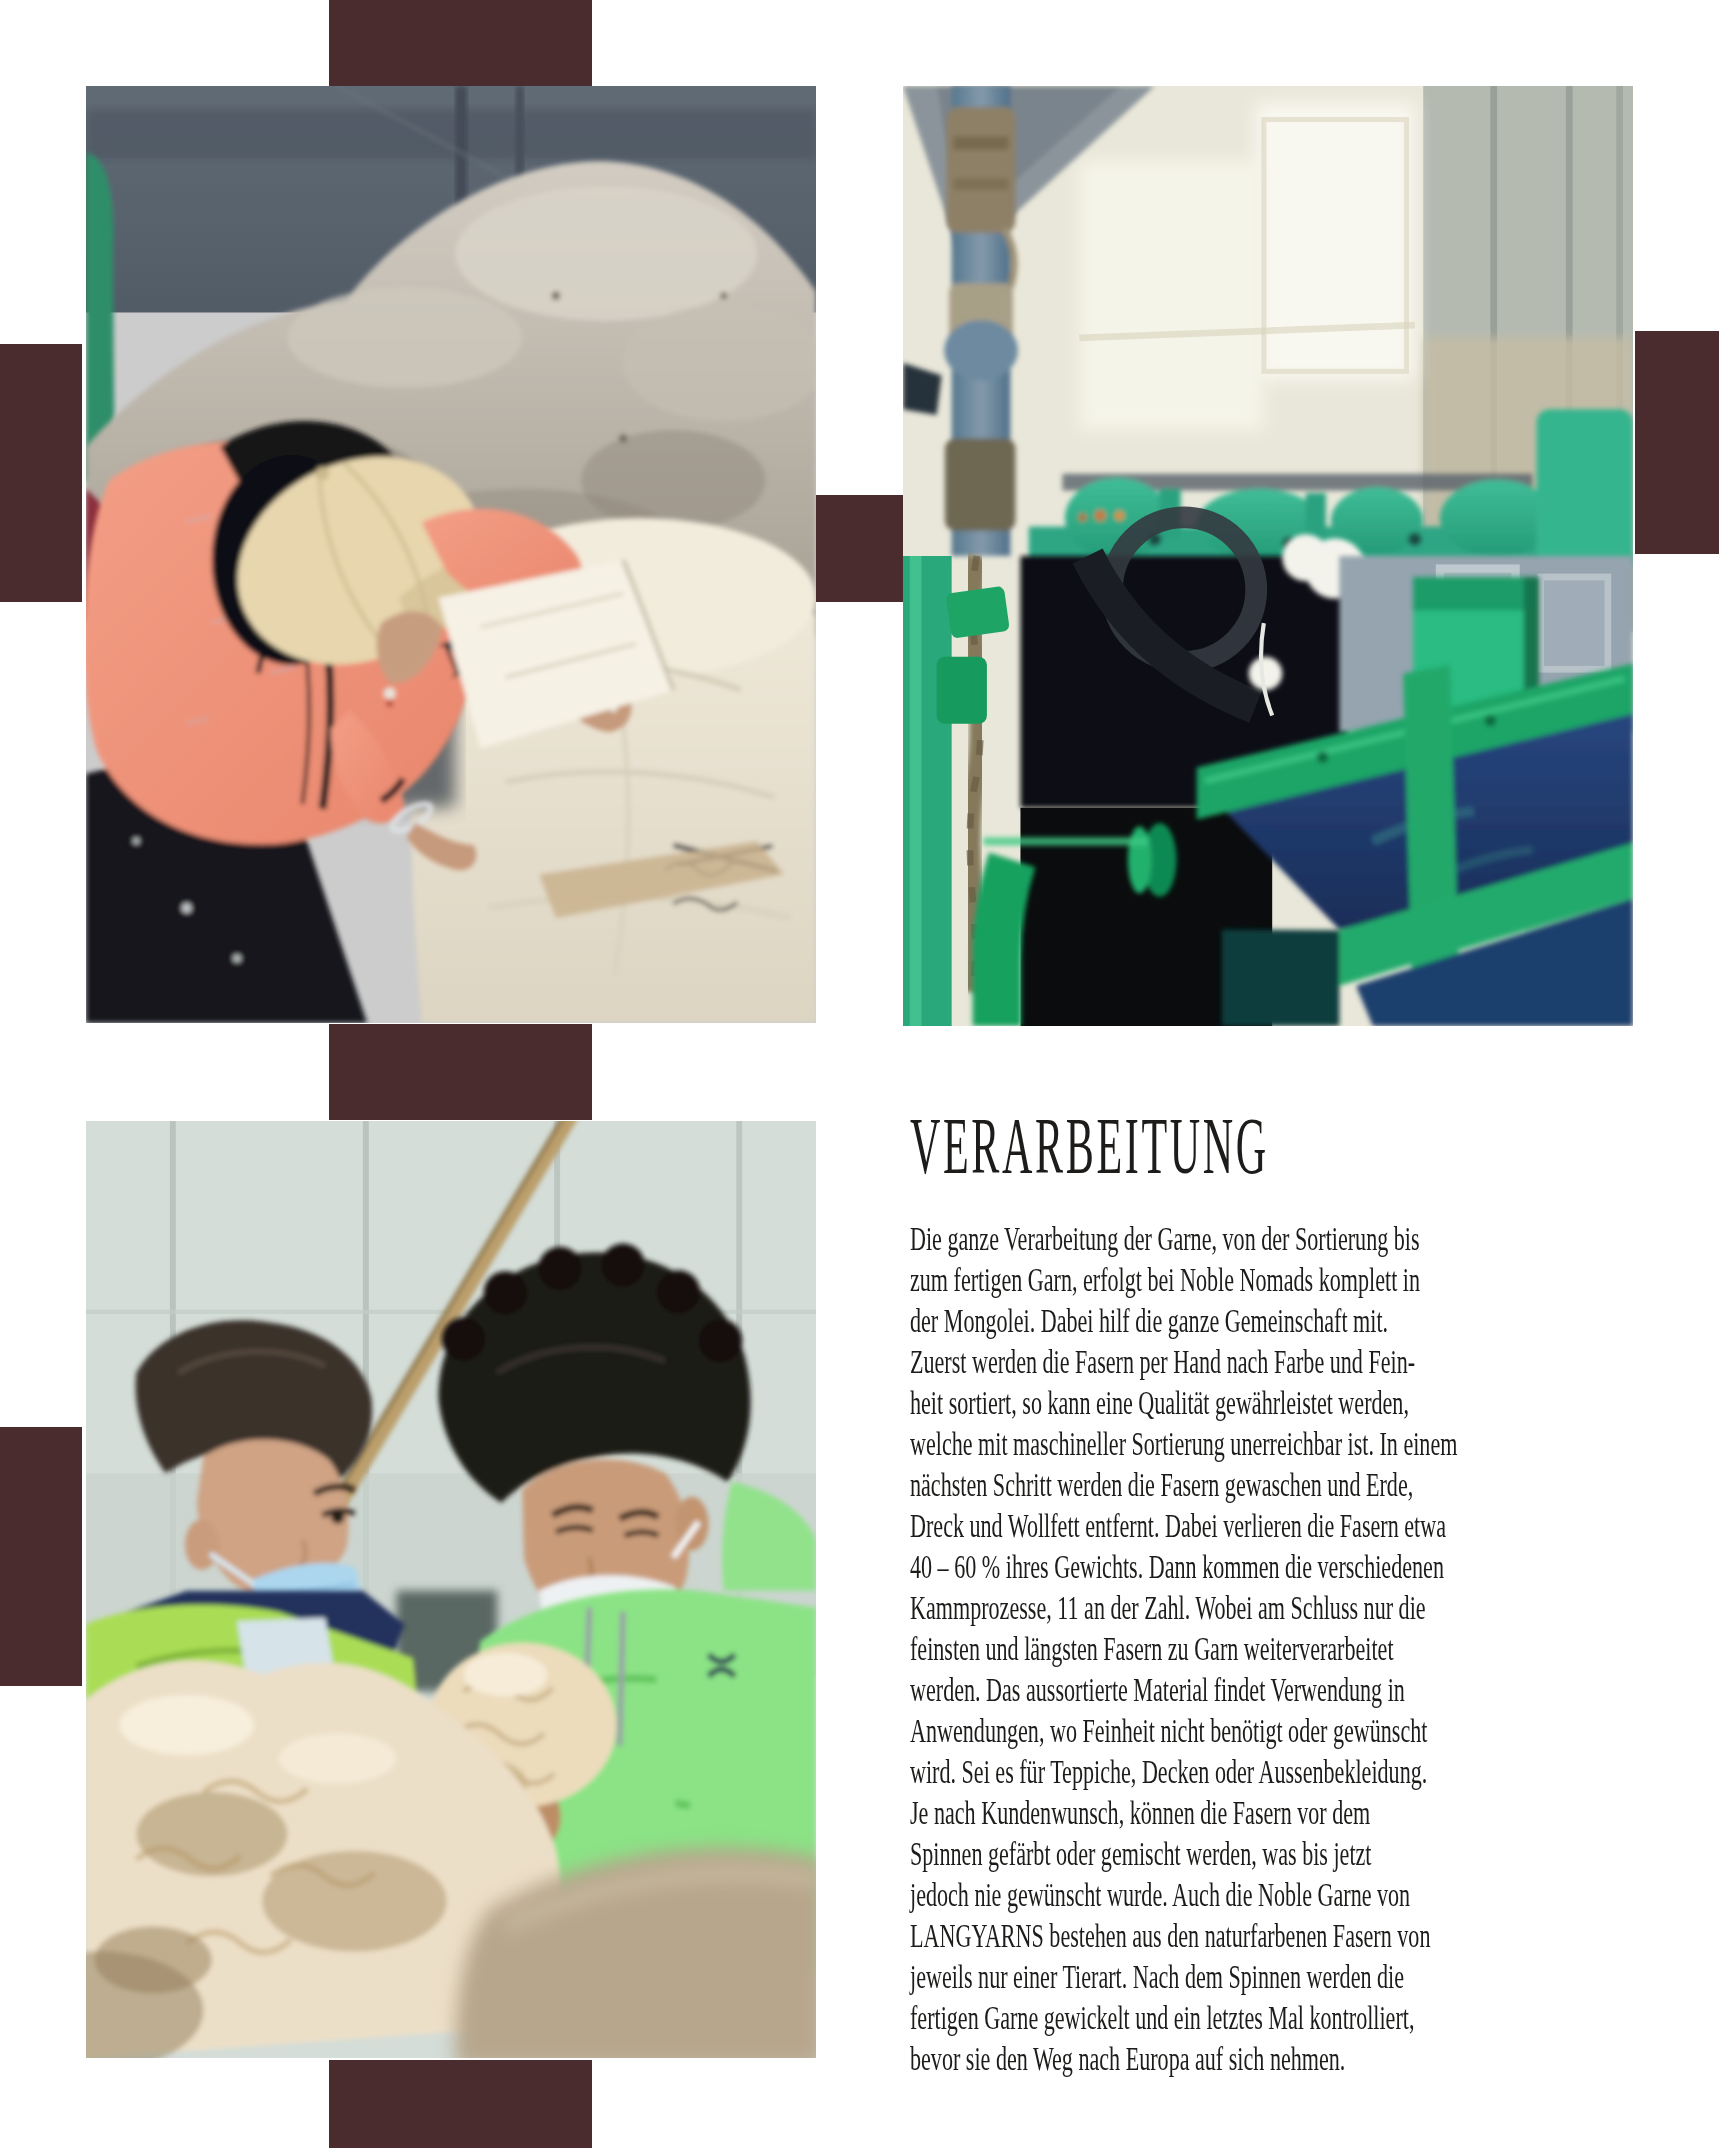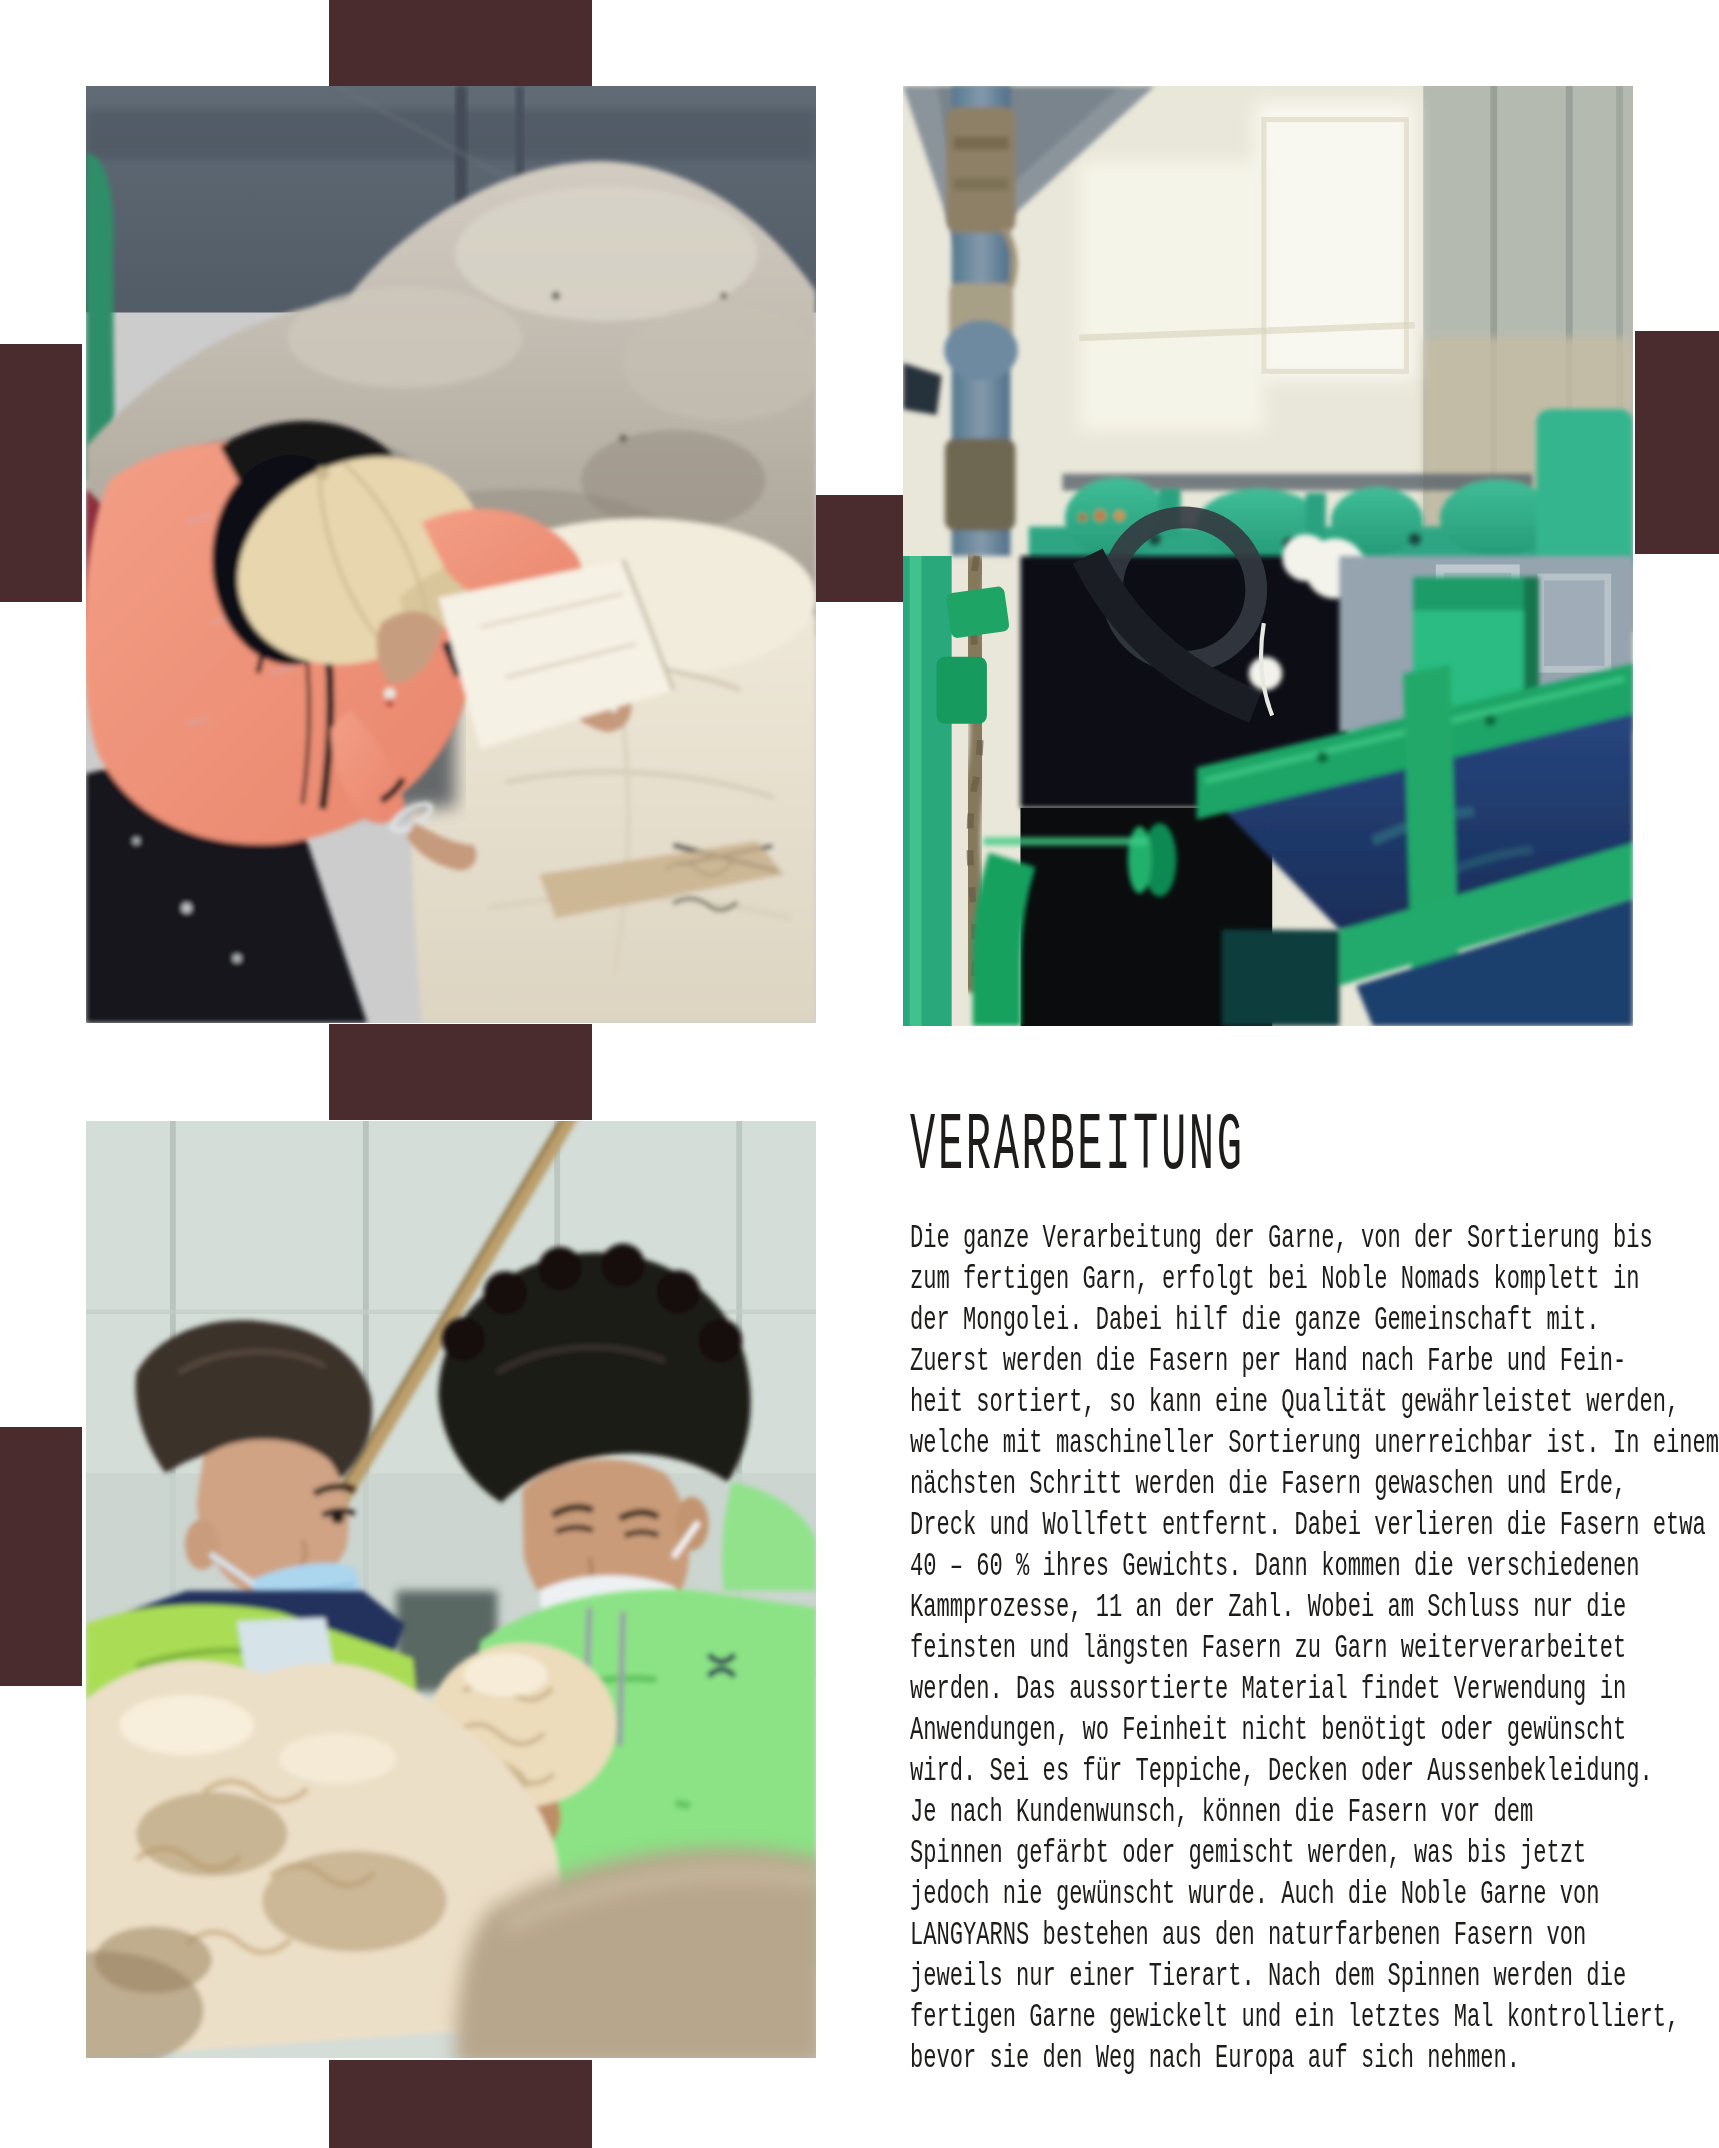--- a/index.html
+++ b/index.html
@@ -1,18 +1,18 @@
 <!DOCTYPE html>
 <html style="--accent_brown: #4a2c2e; --text_color: #1d1c1a;font-size:13.4px"><head>
 <meta charset="utf-8">
 <style>
   html,body{margin:0;padding:0;background:#888;}
   #page{
     position:relative;width:1719px;height:2148px;background:#ffffff;
-    overflow:hidden;font-family:Liberation Mono, monospace;
+    overflow:hidden;font-family:Liberation Serif, serif;
   }
   .decor{position:absolute;background:var(--accent_brown,#4a2c2e);}
   .photo{position:absolute;overflow:hidden;background:#cccccc;}
   .photo svg{display:block;width:100%;height:100%;}
   .heading{
     position:absolute;left:910px;top:1104px;margin:0;
     font-size:81px;line-height:1.05;font-weight:100;color:var(--text_color,#1d1c1a);
     letter-spacing:5px;white-space:nowrap;
     transform:scaleX(0.52);transform-origin:0 0;
   }

